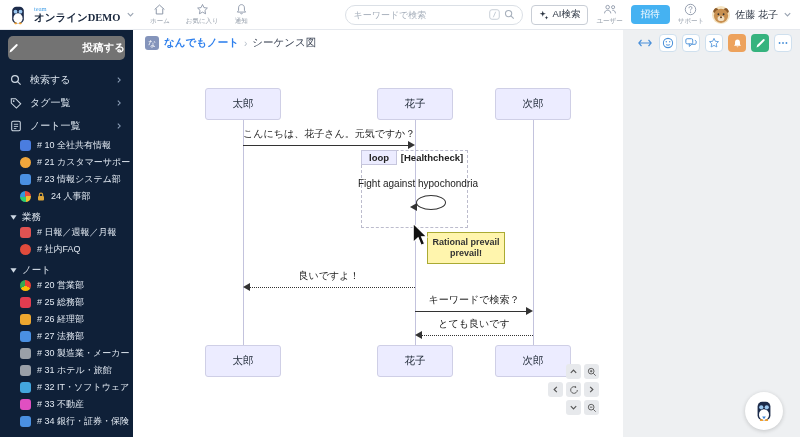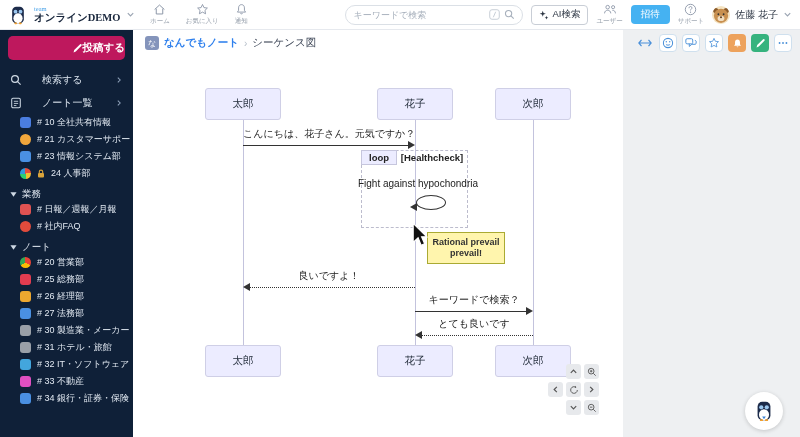--- a/index.html
+++ b/index.html
@@ -24,23 +24,23 @@
   .ai-btn { height:20px; border:1px solid #c9ced6; border-radius:4px; background:#fff; display:flex; align-items:center; gap:3px; padding:0 7px; font-size:9.5px; color:#2b3442; cursor:pointer; white-space:nowrap; }
   .mini-col { display:flex; flex-direction:column; align-items:center; gap:1px; color:#8a94a6; cursor:pointer; }
   .mini-col .lbl { font-size:6.5px; color:#98a1ad; white-space:nowrap; }
   .invite-btn { background:#45b2f2; color:#fff; border:none; border-radius:4px; font-size:9.5px; padding:3px 10px; cursor:pointer; white-space:nowrap; font-family:inherit; }
   .user-chip { display:flex; align-items:center; gap:5px; cursor:pointer; }
   .user-name { font-size:10px; color:#2b3442; white-space:nowrap; }
   .avatar { width:18px; height:18px; border-radius:50%; overflow:hidden; background:#f4e3c2; display:flex; align-items:center; justify-content:center; }
 
   
   .sidebar { position:absolute; top:30px; left:0; width:133px; height:407px; background:#0f2038; overflow:hidden; z-index:20; }
-  .post-btn { margin:6px 8px 8px; height:24px; border:none; border-radius:5px; background:#be185d; color:#fff; font-size:10.5px; font-weight:bold; display:flex; align-items:center; justify-content:flex-end; width:117px; cursor:pointer; font-family:inherit; }
+  .post-btn { margin:6px 8px 8px; height:24px; border:none; border-radius:5px; background:#737373; color:#fff; font-size:10.5px; font-weight:bold; display:flex; align-items:center; justify-content:space-between; width:117px; cursor:pointer; font-family:inherit; }
   .side-row { height:23px; display:flex; align-items:center; padding:0 10px; color:#dde6f0; font-size:10px; cursor:pointer; }
-  .side-row .txt { margin-left:20px; }
+  .side-row .txt { margin-left:8px; }
   .side-row .rchev { margin-left:auto; color:#8fa2ba; }
   .side-section { height:14px; margin-top:5px; display:flex; align-items:center; gap:5px; padding:0 10px; font-size:9.5px; color:#e2e9f2; cursor:pointer; }
   .side-item { height:17px; display:flex; align-items:center; gap:6px; padding:0 8px 0 20px; font-size:9px; color:#e2e9f2; white-space:nowrap; cursor:pointer; }
   .dot { width:11px; height:11px; border-radius:3px; flex:0 0 auto; }
   .dot.round { border-radius:50%; }
 
   
   .main { position:absolute; left:133px; top:30px; width:667px; height:407px; background:#eef0f2; }
   .white-panel { position:absolute; left:0; top:0; width:490px; height:407px; background:#fff; }
   .topbar { position:absolute; left:0; top:0; width:667px; height:26px; display:flex; align-items:center; padding:0 8px; z-index:10; }
@@ -190,20 +190,30 @@
           <circle cx="5" cy="5" r="3.4" fill="none" stroke="#cfd9e4" stroke-width="1.2"></circle>
           <path d="M7.6 7.6 L10.6 10.6" stroke="#cfd9e4" stroke-width="1.2"></path>
         </svg>
       <span class="txt">検索する</span>
       <svg class="rchev" width="8" height="8" viewBox="0 0 10 10">
           <path d="M3.5 2 L6.5 5 L3.5 8" fill="none" stroke="#8fa2ba" stroke-width="1.3"></path>
         </svg>
     </div>
     <div class="side-row">
       <svg width="12" height="12" viewBox="0 0 14 14">
+          <path d="M1.5 7 V2 H6.5 L12.5 8 L7.5 13 Z" fill="none" stroke="#cfd9e4" stroke-width="1.2"></path>
+          <circle cx="4.3" cy="4.8" r="1" fill="#cfd9e4"></circle>
+        </svg>
+      <span class="txt">タグ一覧</span>
+      <svg class="rchev" width="8" height="8" viewBox="0 0 10 10">
+          <path d="M3.5 2 L6.5 5 L3.5 8" fill="none" stroke="#8fa2ba" stroke-width="1.3"></path>
+        </svg>
+    </div>
+    <div class="side-row">
+      <svg width="12" height="12" viewBox="0 0 14 14">
           <rect x="2" y="1.5" width="10" height="11" rx="1.5" fill="none" stroke="#cfd9e4" stroke-width="1.2"></rect>
           <path d="M4.5 5 H9.5 M4.5 7.5 H9.5 M4.5 10 H7.5" stroke="#cfd9e4" stroke-width="1"></path>
         </svg>
       <span class="txt">ノート一覧</span>
       <svg class="rchev" width="8" height="8" viewBox="0 0 10 10">
           <path d="M3.5 2 L6.5 5 L3.5 8" fill="none" stroke="#8fa2ba" stroke-width="1.3"></path>
         </svg>
     </div>
 
     <div class="side-item">

